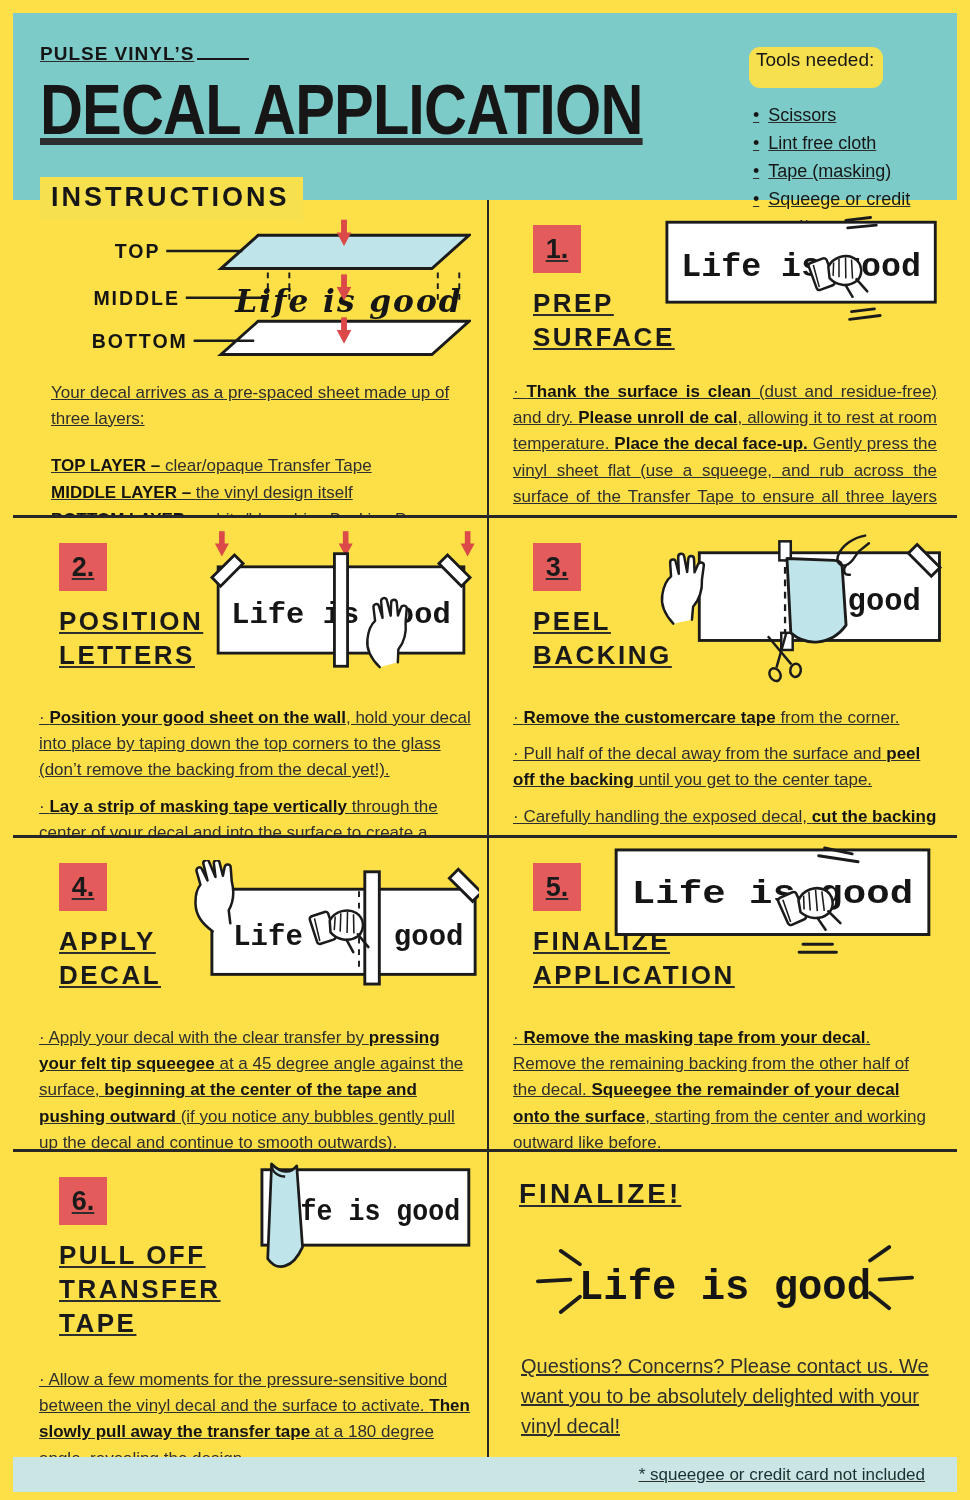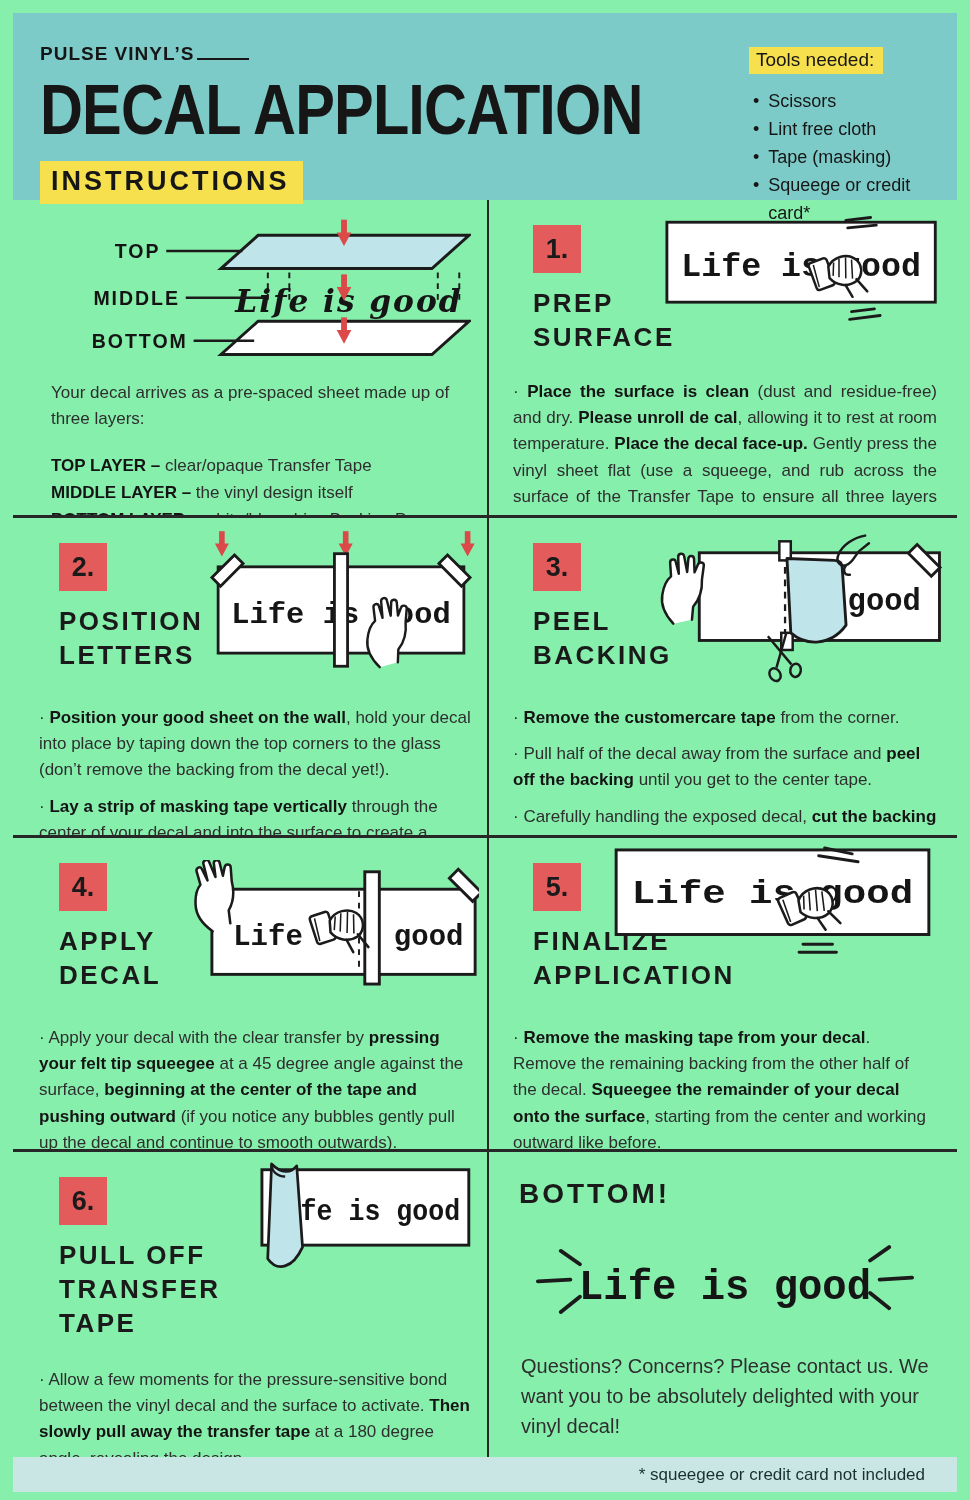--- a/index.html
+++ b/index.html
@@ -1,37 +1,37 @@
 <!DOCTYPE html>
 <html><head>
 <meta charset="utf-8">
 <style>
   html,body{margin:0;padding:0;background:#e8e8e8;}
   .page{
-    width:970px;height:1500px;background:#86efac;box-sizing:border-box;
+    width:970px;height:1500px;background:#fde047;box-sizing:border-box;
     padding:13px 13px 8px 13px;margin:0 auto;position:relative;
-    font-family:"Liberation Sans","DejaVu Sans",sans-serif;color:#2e2e2e;
+    font-family:"Liberation Sans","DejaVu Sans",sans-serif;color:#2e2e2e;text-decoration:underline;
   }
   
   .masthead{
     height:187px;box-sizing:border-box;background:#7dcbc8;
     display:flex;justify-content:space-between;align-items:flex-start;
     padding:30px 26px 0 27px;
   }
   .brand{font-size:19px;font-weight:bold;letter-spacing:1px;color:#161616;}
   .brand-line{display:inline-block;width:52px;border-bottom:2px solid #161616;margin-left:3px;vertical-align:baseline;}
   .main-title{
     margin:10px 0 0 0;font-size:70px;line-height:1;font-weight:bold;color:#161616;
     letter-spacing:-1px;transform:scaleX(0.85);transform-origin:left center;white-space:nowrap;
   }
   .hl{background:#f6e04e;color:#161616;}
-  .subtitle-wrap{margin-top:16px;}
+  .subtitle-wrap{margin-top:32px;}
   .subtitle{display:inline-block;font-size:27px;font-weight:bold;letter-spacing:3px;padding:5px 13px 7px 11px;}
   .tools{width:238px;padding-top:4px;}
-  .tools-label{display:inline-block;font-size:19px;padding:2px 9px 3px 7px;}
+  .tools-label{display:inline-block;font-size:19px;padding:2px 9px 17px 7px;border-radius:11px;}
   .tools ul{list-style:none;margin:14px 0 0 0;padding:0;}
   .tools li{font-size:18px;line-height:1.55;color:#161616;display:flex;}
   .tools .dot{margin:0 9px 0 4px;}
   
   .grid{display:grid;grid-template-columns:474px 470px;grid-template-rows:318px 320px 314px 305px;}
   .cell{box-sizing:border-box;position:relative;overflow:hidden;}
   .cell.hb{border-bottom:3px solid #272727;}
   .cell.vl{border-left:2px solid #272727;}
   .cell-l{padding:14px 10px 0 20px;}
   .cell-r{padding:14px 14px 0 18px;}
@@ -179,21 +179,21 @@
       <div class="step-head head-short">
         <div class="step-id">
           <div class="badge">
               <span>1.</span>
             </div>
           <h2 class="step-title">PREP
 SURFACE</h2>
         </div>
       </div>
       <div class="step-body just">
-        <p>· <b>Place the surface is clean</b> (dust and residue-free) and dry. <b>Please unroll de cal</b>, allowing it to rest at room temperature. <b>Place the decal face-up.</b> Gently press the vinyl sheet flat (use a squeege, and rub across the surface of the Transfer Tape to ensure all three layers are together again).</p>
+        <p>· <b>Thank the surface is clean</b> (dust and residue-free) and dry. <b>Please unroll de cal</b>, allowing it to rest at room temperature. <b>Place the decal face-up.</b> Gently press the vinyl sheet flat (use a squeege, and rub across the surface of the Transfer Tape to ensure all three layers are together again).</p>
       </div>
     </section>
 
     <section class="cell cell-l hb">
       <svg class="illo" style="top:8px;right:10px;" width="272" height="152" viewBox="0 0 290 155">
         <use href="#sym-arrow" transform="translate(18,2)"></use>
         <use href="#sym-arrow" transform="translate(150,2)"></use>
         <use href="#sym-arrow" transform="translate(280,2)"></use>
         <rect x="14" y="40" width="262" height="92" fill="#ffffff" stroke="#1b1b1b" stroke-width="3"></rect>
         <text class="decal-font" x="145" y="100" font-size="32" text-anchor="middle" textLength="234" lengthAdjust="spacingAndGlyphs">Life is good</text>
@@ -310,21 +310,21 @@
 TRANSFER
 TAPE</h2>
         </div>
       </div>
       <div class="step-body">
         <p>· Allow a few moments for the pressure-sensitive bond between the vinyl decal and the surface to activate. <b>Then slowly pull away the transfer tape</b> at a 180 degree angle, revealing the design.</p>
       </div>
     </section>
 
     <section class="cell cell-r vl">
-      <h2 class="perfect-title">BOTTOM!</h2>
+      <h2 class="perfect-title">FINALIZE!</h2>
       <svg class="perfect-illo" width="420" height="105" viewBox="0 0 420 110">
         <text class="decal-font" x="210" y="74" font-size="44" text-anchor="middle" textLength="306" lengthAdjust="spacingAndGlyphs">Life is good</text>
         <path d="M38,24 L58,38 M14,56 L48,54 M38,88 L58,72" stroke="#1b1b1b" stroke-width="4" stroke-linecap="round"></path>
         <path d="M382,20 L362,34 M406,52 L372,54 M382,84 L362,68" stroke="#1b1b1b" stroke-width="4" stroke-linecap="round"></path>
       </svg>
       <div class="perfect-text">
         <p>Questions? Concerns? Please contact us. We want you to be absolutely delighted with your vinyl decal!</p>
         <p>Please reach us at <b>customercare@bladeclick.com</b> and we’ll be happy to help. Thank you!</p>
       </div>
     </section>

